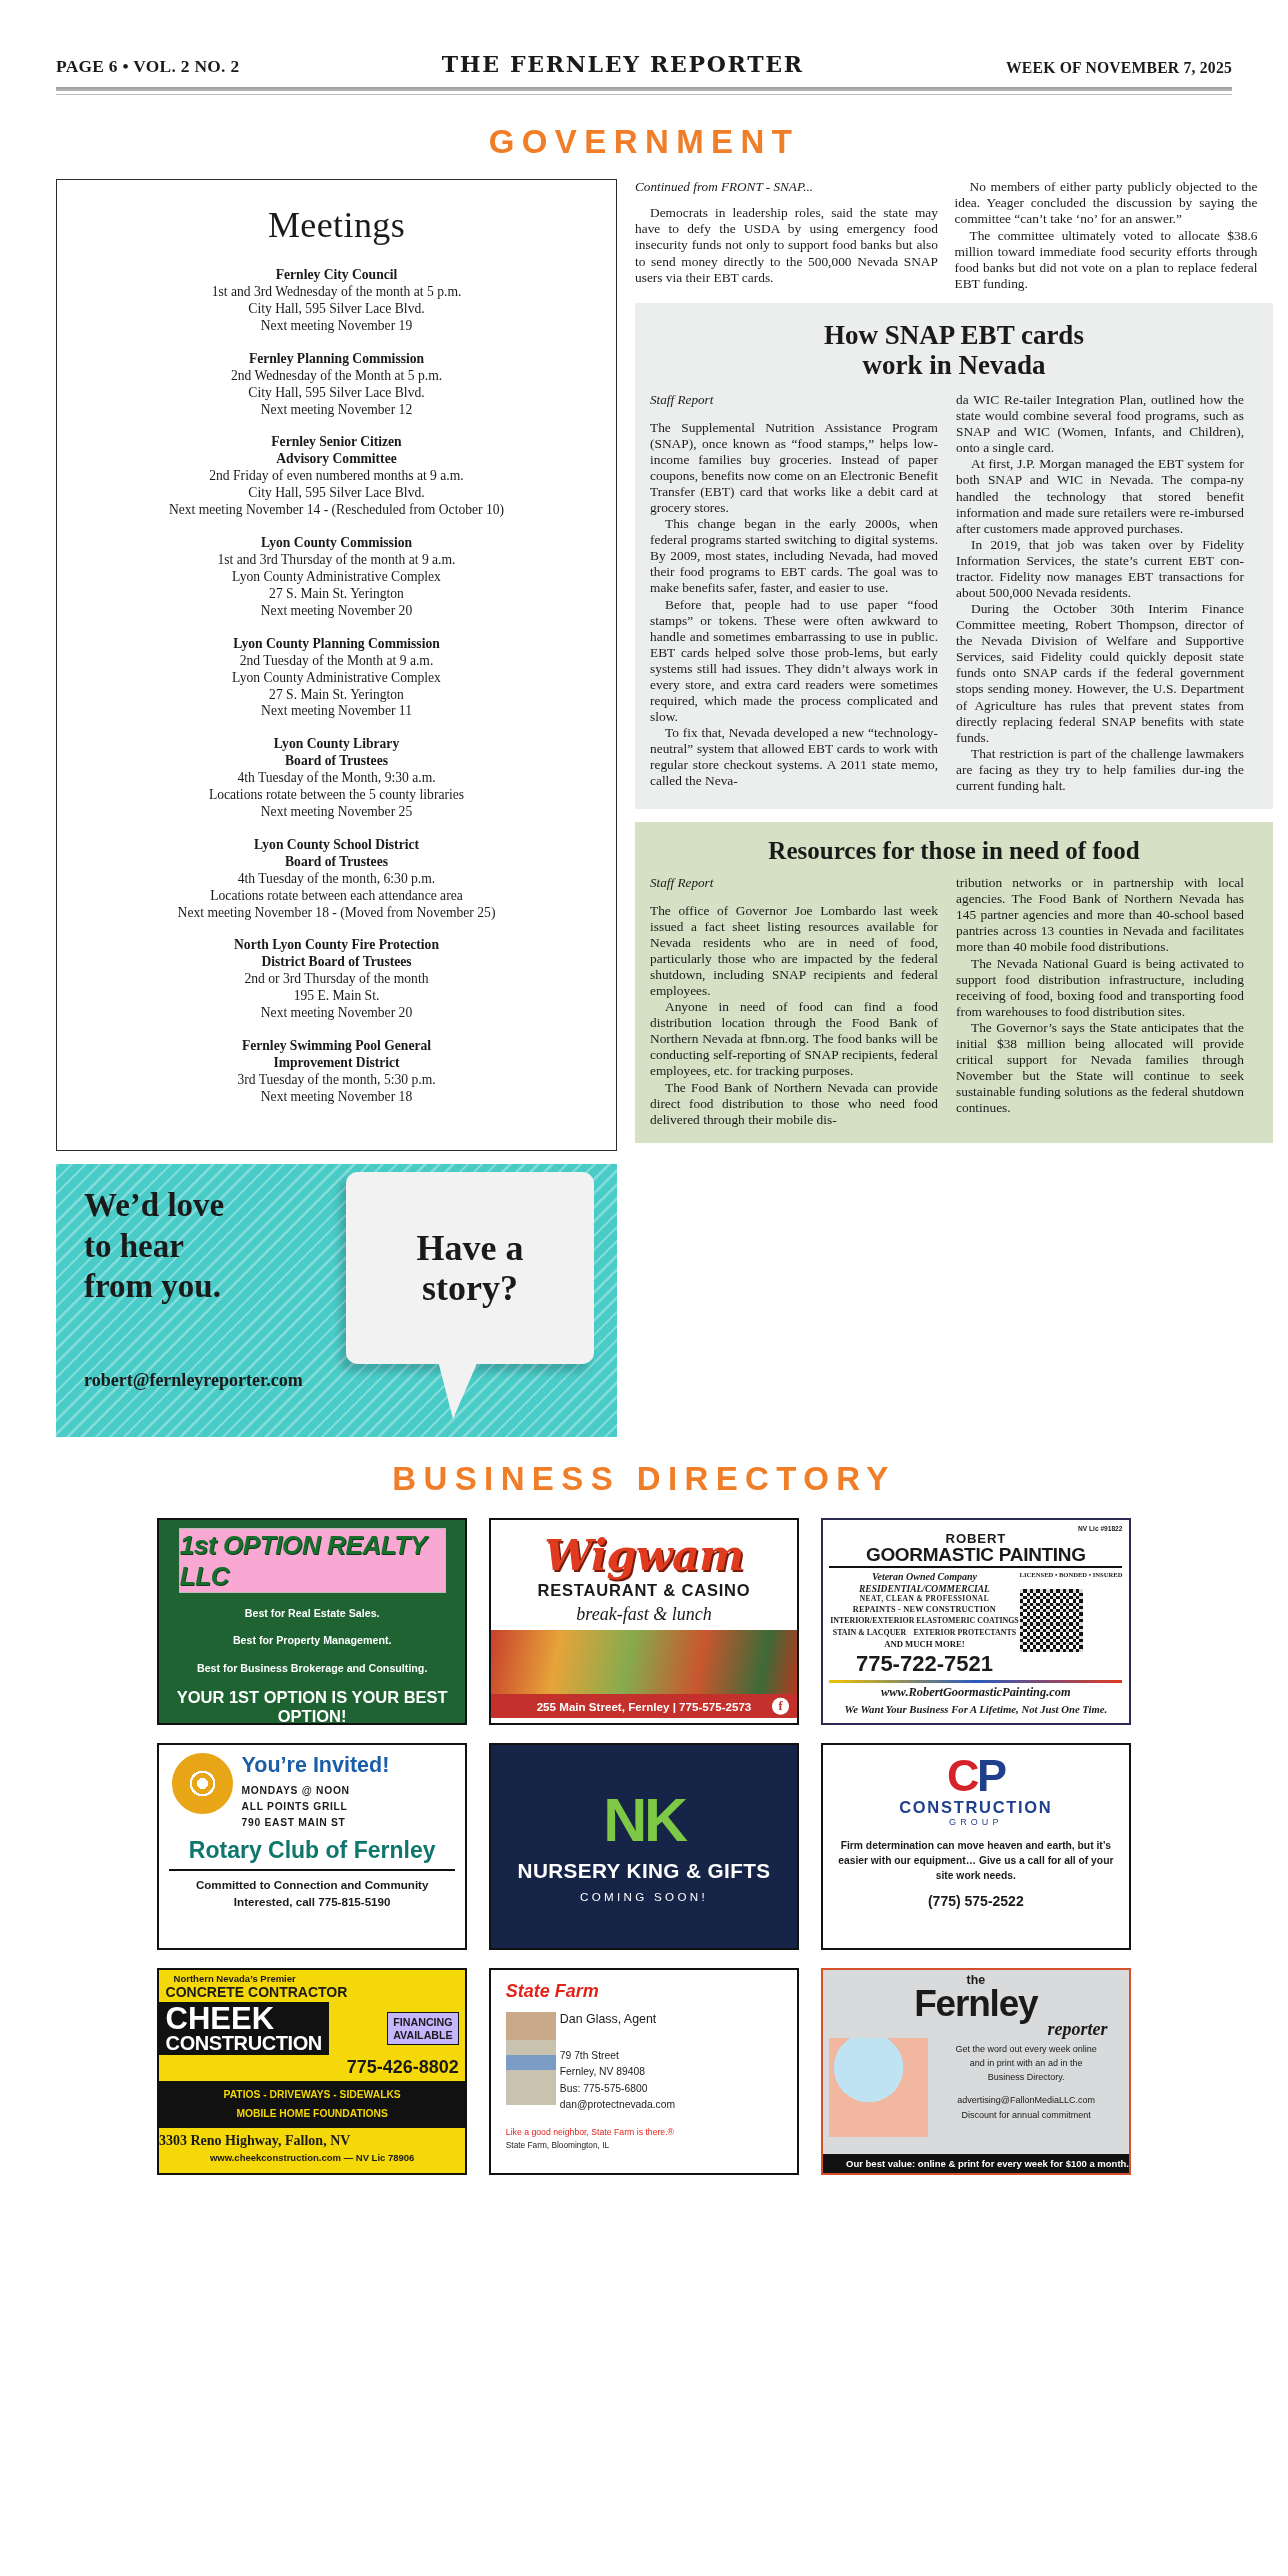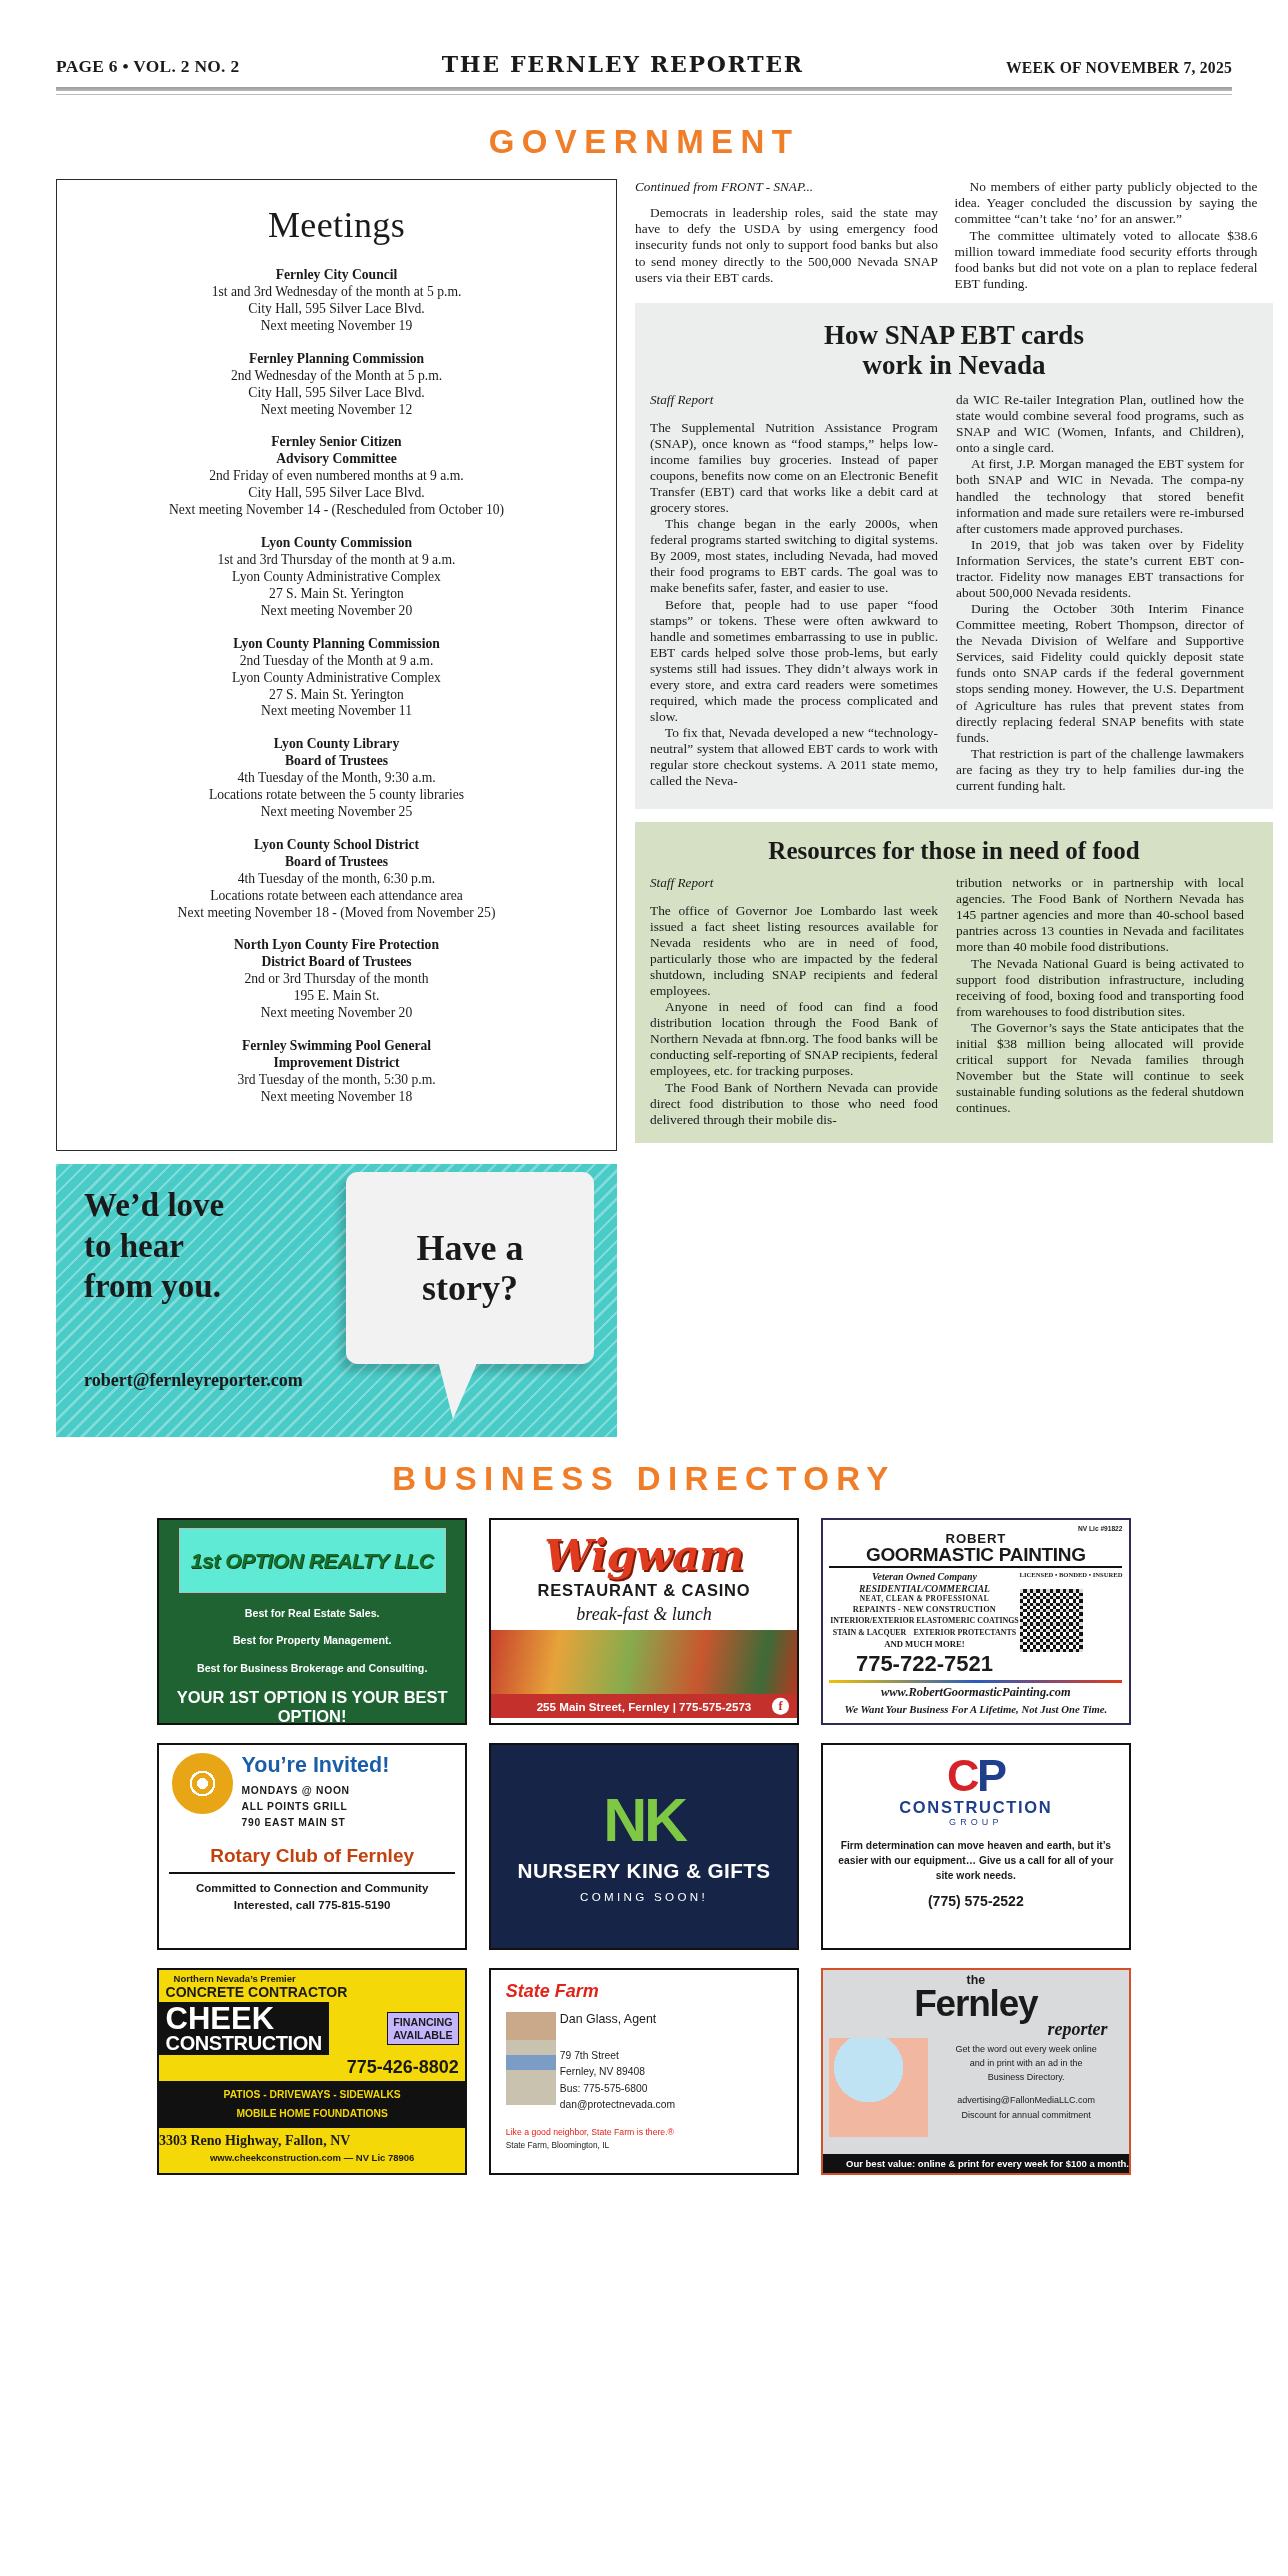--- a/index.html
+++ b/index.html
@@ -102,24 +102,24 @@
     gap: 18px 21.5px; padding: 0 124px;
   }
   .ad {
     border: 2.5px solid #111; background:#fff; height: 207px;
     position: relative; overflow: hidden;
   }
 
   
   .ad-realty { background: #1f6333; border: 2.5px solid #111; padding: 6.6px; }
   .realty-logo {
-    background: #5eead4; height: 65px; margin: 1.7px 13.2px 0 13.2px; border:0.8px solid #b9bcbb;
+    background: #f9a8d4; height: 65px; margin: 1.7px 13.2px 0 13.2px; border:0.8px solid #b9bcbb;
     display:flex; align-items:center; justify-content:center;
     font-family:"Liberation Sans", sans-serif; font-style: italic; font-weight: bold;
-    font-size: 21px; color: #176f2c; letter-spacing:-0.4px;
+    font-size: 26px; color: #176f2c; letter-spacing:-0.4px;
     text-shadow: 0.8px 0.8px 0 #0d3a18;
   }
   .realty-lines { color:#fff; text-align:center; font-family:"Liberation Sans", sans-serif; font-weight:bold; }
   .realty-lines .l1 { font-size: 10.7px; line-height: 1.5; margin-top: 11.6px; }
   .realty-lines .l2 { font-size: 16.5px; margin-top: 11.6px; }
   .realty-lines .l3 { font-size: 10.7px; margin-top: 11.6px; }
 
   
   .ad-wigwam { background:#fff; padding: 0; }
   .wig-name {
@@ -170,21 +170,21 @@
   .paint-tag { text-align:center; font-family:"Liberation Serif",serif; font-weight:bold; font-style:italic; font-size:10.7px; margin-top:2.5px;}
 
   
   .ad-rotary { background:#fff; padding: 8.3px; }
   .rot-top { display:flex; align-items:flex-start; gap:8.3px; }
   .rot-wheel { width:61px; height:61px; border-radius:50%; background:
       radial-gradient(circle at 50% 50%, #fff 0 14%, #e8a617 14% 26%, #fff 26% 32%, #e8a617 32% 100%);
       border:2.5px solid #e8a617; flex:none; margin-left:5px;}
   .rot-invite { font-family:"Liberation Sans", sans-serif; font-weight:bold; font-size:21.5px; color:#1b5ea8; }
   .rot-lines { font-family:"Liberation Sans", sans-serif; font-weight:bold; font-size:10.3px; line-height:1.55; letter-spacing:0.7px; margin-top:5px;}
-  .rot-name { text-align:center; font-family:"Liberation Sans", sans-serif; font-weight:bold; font-size:19px; color:#c2410c; margin-top:14px;}
+  .rot-name { text-align:center; font-family:"Liberation Sans", sans-serif; font-weight:bold; font-size:23px; color:#0f766e; margin-top:6px;}
   .rot-rule { height:1.7px; background:#111; margin:5px 1.7px;}
   .rot-foot { text-align:center; font-family:"Liberation Sans", sans-serif; font-weight:bold; font-size:11.6px; line-height:1.5;}
 
   
   .ad-nursery { background:#162447; display:flex; flex-direction:column; align-items:center; justify-content:center; }
   .nk-mark { font-family:"Liberation Sans", sans-serif; font-weight:bold; font-size:61px; color:#7ec845; line-height:1; letter-spacing:-3.3px; }
   .nk-name { font-family:"Liberation Sans", sans-serif; font-weight:bold; font-size:20.7px; color:#fff; margin-top:8.3px; letter-spacing:0.4px;}
   .nk-sub { font-family:"Liberation Sans", sans-serif; font-size:11.6px; color:#fff; letter-spacing:3.3px; margin-top:6.6px;}
 
   

